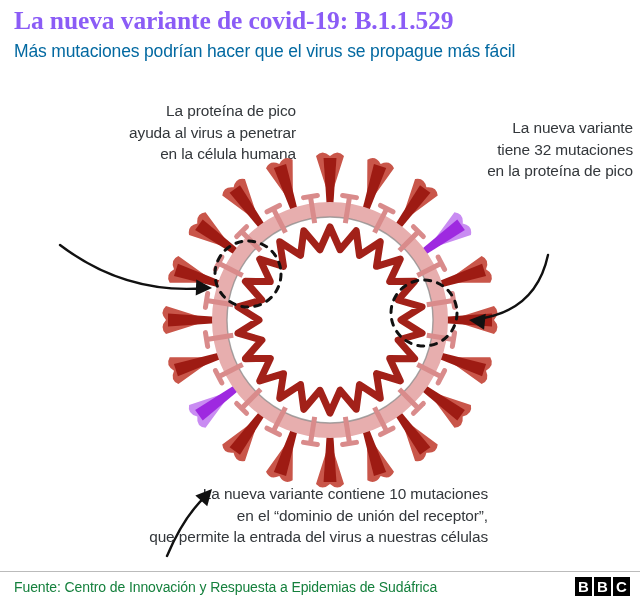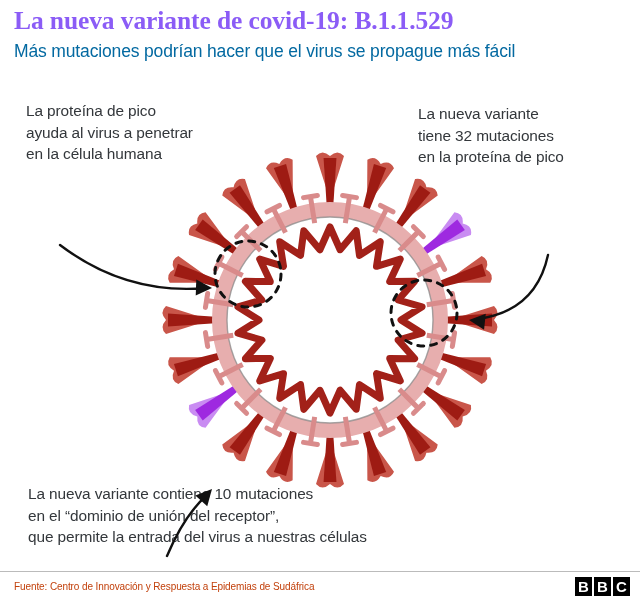--- a/index.html
+++ b/index.html
@@ -43,23 +43,24 @@
   }
 
   .anno {
     position: absolute;
     font-family: "Liberation Sans", sans-serif;
     font-size: 15.4px;
     line-height: 21.5px;
     color: #33373b;
     letter-spacing: -0.1px;
     white-space: pre-line;
+    text-align: right;
   }
   #anno-spike      { left: 26px;  top: 100px; width: 270px; }
-  #anno-mutations  { left: 418px; top: 103px; width: 215px; }
+  #anno-mutations  { left: 418px; top: 117px; width: 215px; }
   #anno-rbd        { left: 28px;  top: 483px; width: 460px; }
 
   #figure {
     position: absolute;
     left: 0;
     top: 78px;
     width: 640px;
     height: 490px;
   }
 
@@ -70,23 +71,23 @@
     width: 640px;
     height: 1px;
     background: #bbbbbb;
   }
 
   #source {
     position: absolute;
     left: 14px;
     top: 578px;
     font-family: "Liberation Sans", sans-serif;
-    font-size: 10px;
+    font-size: 14px;
     line-height: 18px;
-    color: #c2410c;
+    color: #15803d;
     letter-spacing: -0.1px;
   }
 
   #bbc-logo {
     position: absolute;
     right: 10px;
     top: 577px;
     display: flex;
     gap: 2px;
   }

